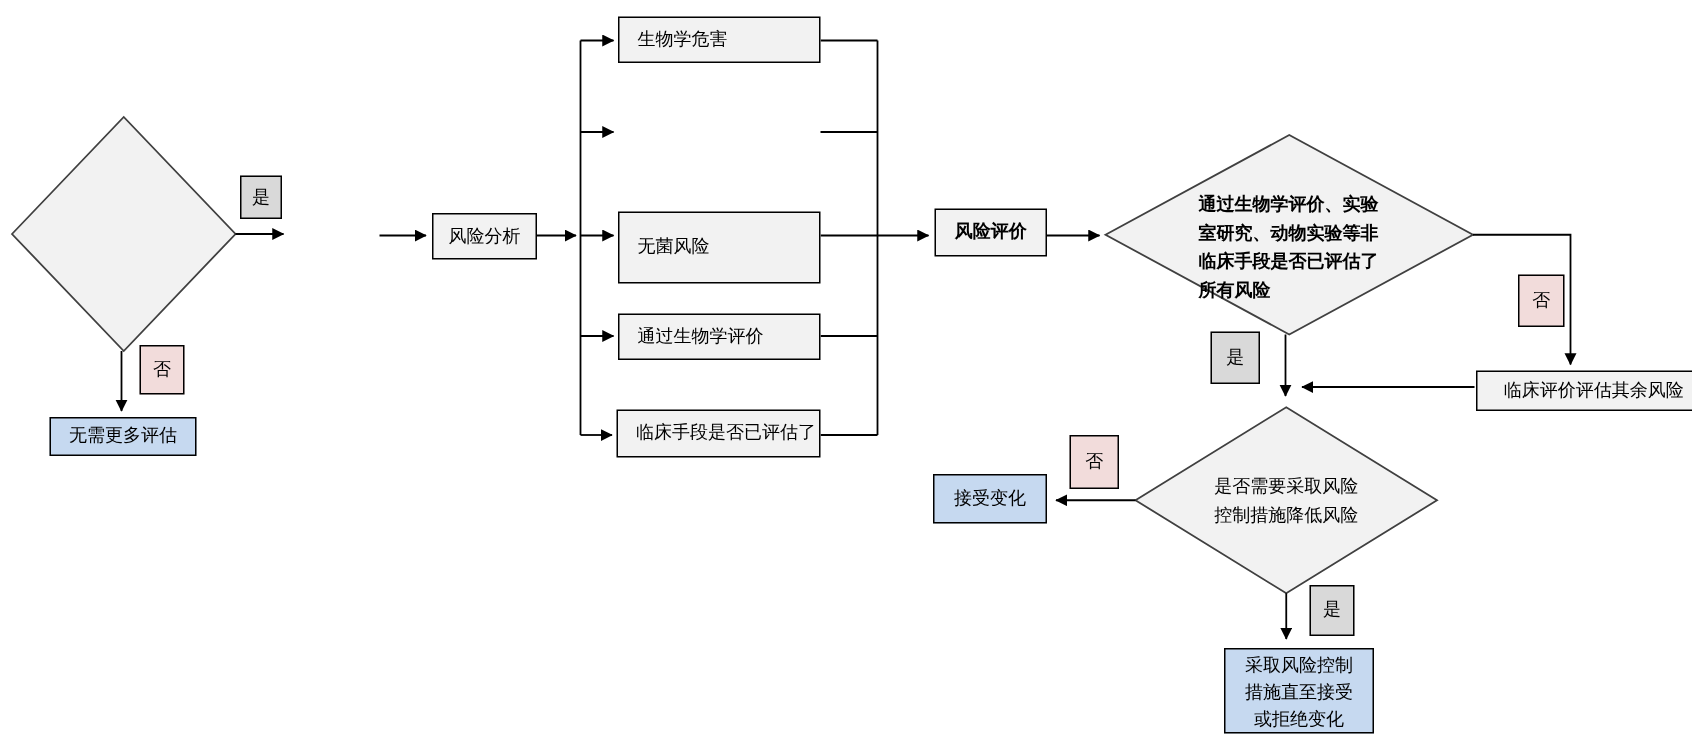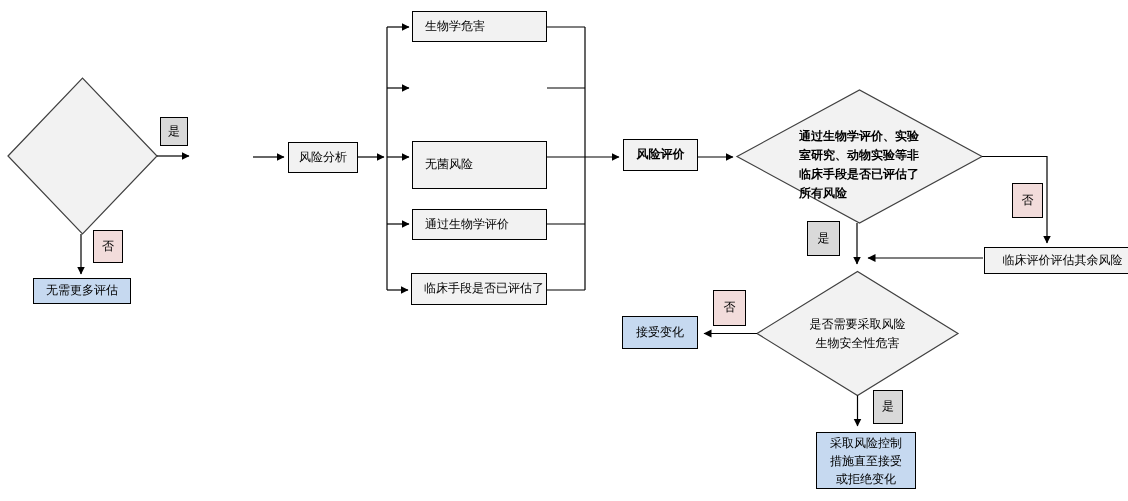--- a/index.html
+++ b/index.html
@@ -73,21 +73,21 @@
     </g>
   </svg>
 
 
   <div class="node dtext dtext-left" style="left:799px; top:127px; width:128px; height:76px; line-height:19px;">通过生物学评价、实验
 室研究、动物实验等非
 临床手段是否已评估了
 所有风险</div>
 
   <div class="node dtext" style="left:777px; top:315px; width:161px; height:38px; line-height:19px;">是否需要采取风险
-生物安全性危害</div>
+控制措施降低风险</div>
 
   <div class="node label-yes" style="left:160px; top:117px; width:28px; height:29px;">是</div>
   <div class="node label-no" style="left:93px; top:230px; width:30px; height:33px;">否</div>
   <div class="node label-yes" style="left:807px; top:221px; width:33px; height:35px;">是</div>
   <div class="node label-no" style="left:1012px; top:183px; width:31px; height:35px;">否</div>
   <div class="node label-no" style="left:713px; top:290px; width:33px; height:36px;">否</div>
   <div class="node label-yes" style="left:873px; top:390px; width:30px; height:34px;">是</div>
 
 
   <div class="node result" style="left:33px; top:278px; width:98px; height:26px;">无需更多评估</div>

